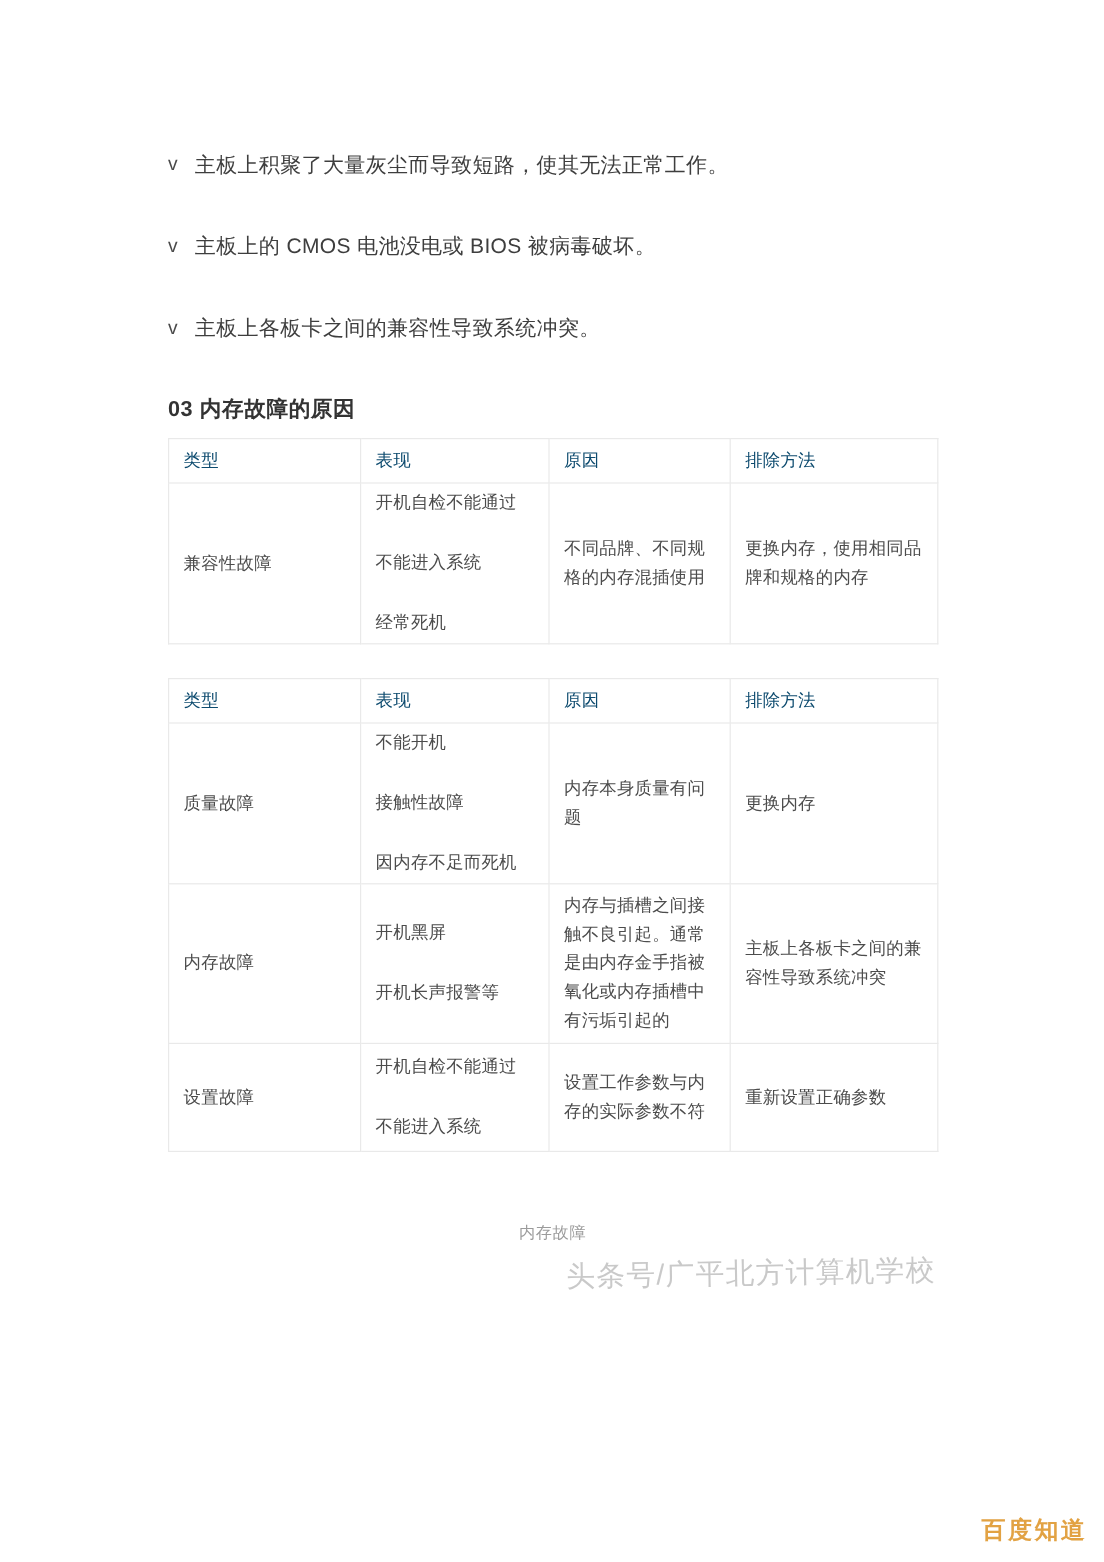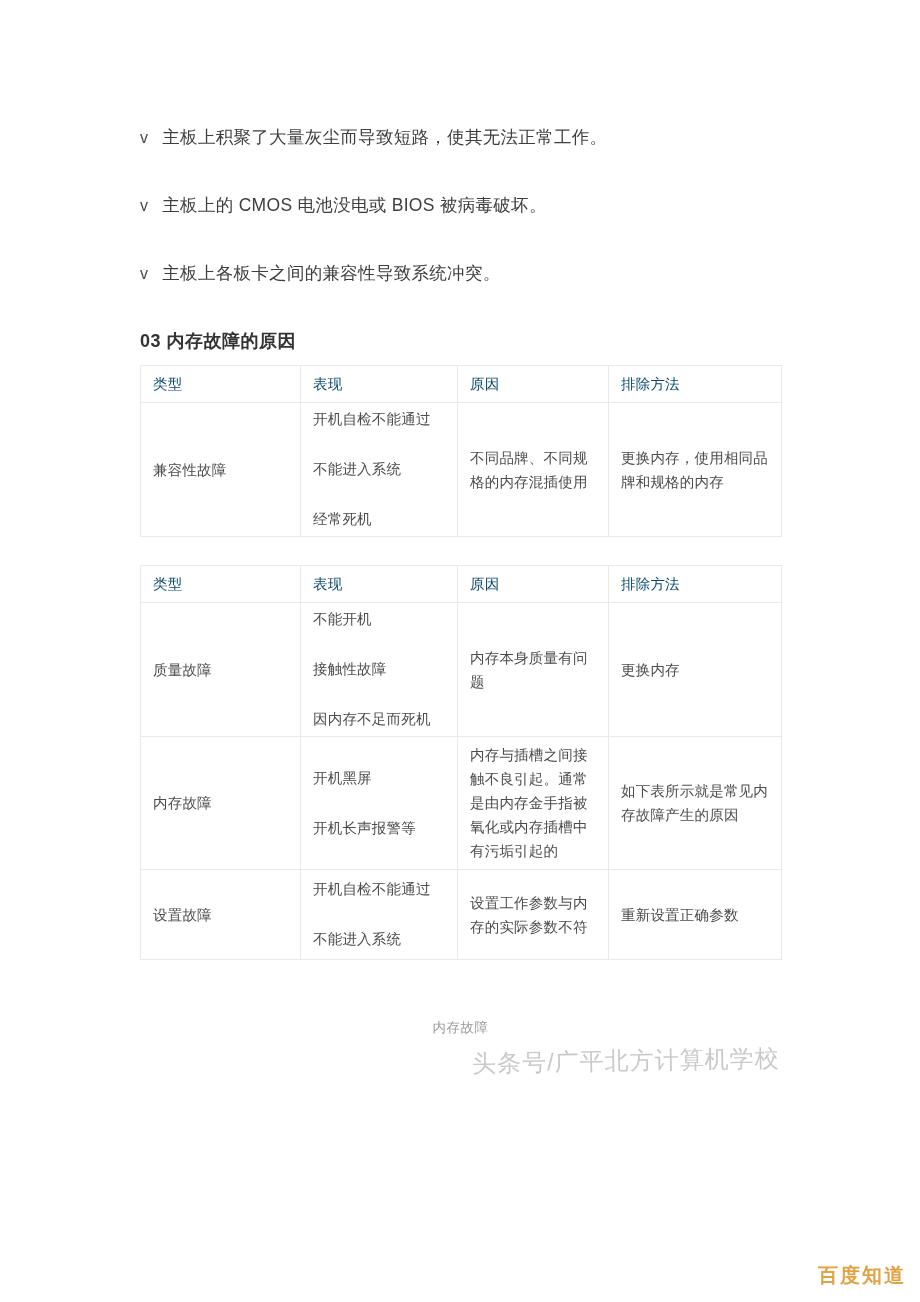--- a/index.html
+++ b/index.html
@@ -152,21 +152,21 @@
           <td>内存本身质量有问题</td>
           <td>更换内存</td>
         </tr>
         <tr class="h130">
           <td>内存故障</td>
           <td class="symptoms">
             <p>开机黑屏</p>
             <p>开机长声报警等</p>
           </td>
           <td>内存与插槽之间接触不良引起。通常是由内存金手指被氧化或内存插槽中有污垢引起的</td>
-          <td>如下表所示就是常见内存故障产生的原因</td>
+          <td>主板上各板卡之间的兼容性导致系统冲突</td>
         </tr>
         <tr class="h90">
           <td>设置故障</td>
           <td class="symptoms">
             <p>开机自检不能通过</p>
             <p>不能进入系统</p>
           </td>
           <td>设置工作参数与内存的实际参数不符</td>
           <td>重新设置正确参数</td>
         </tr>

